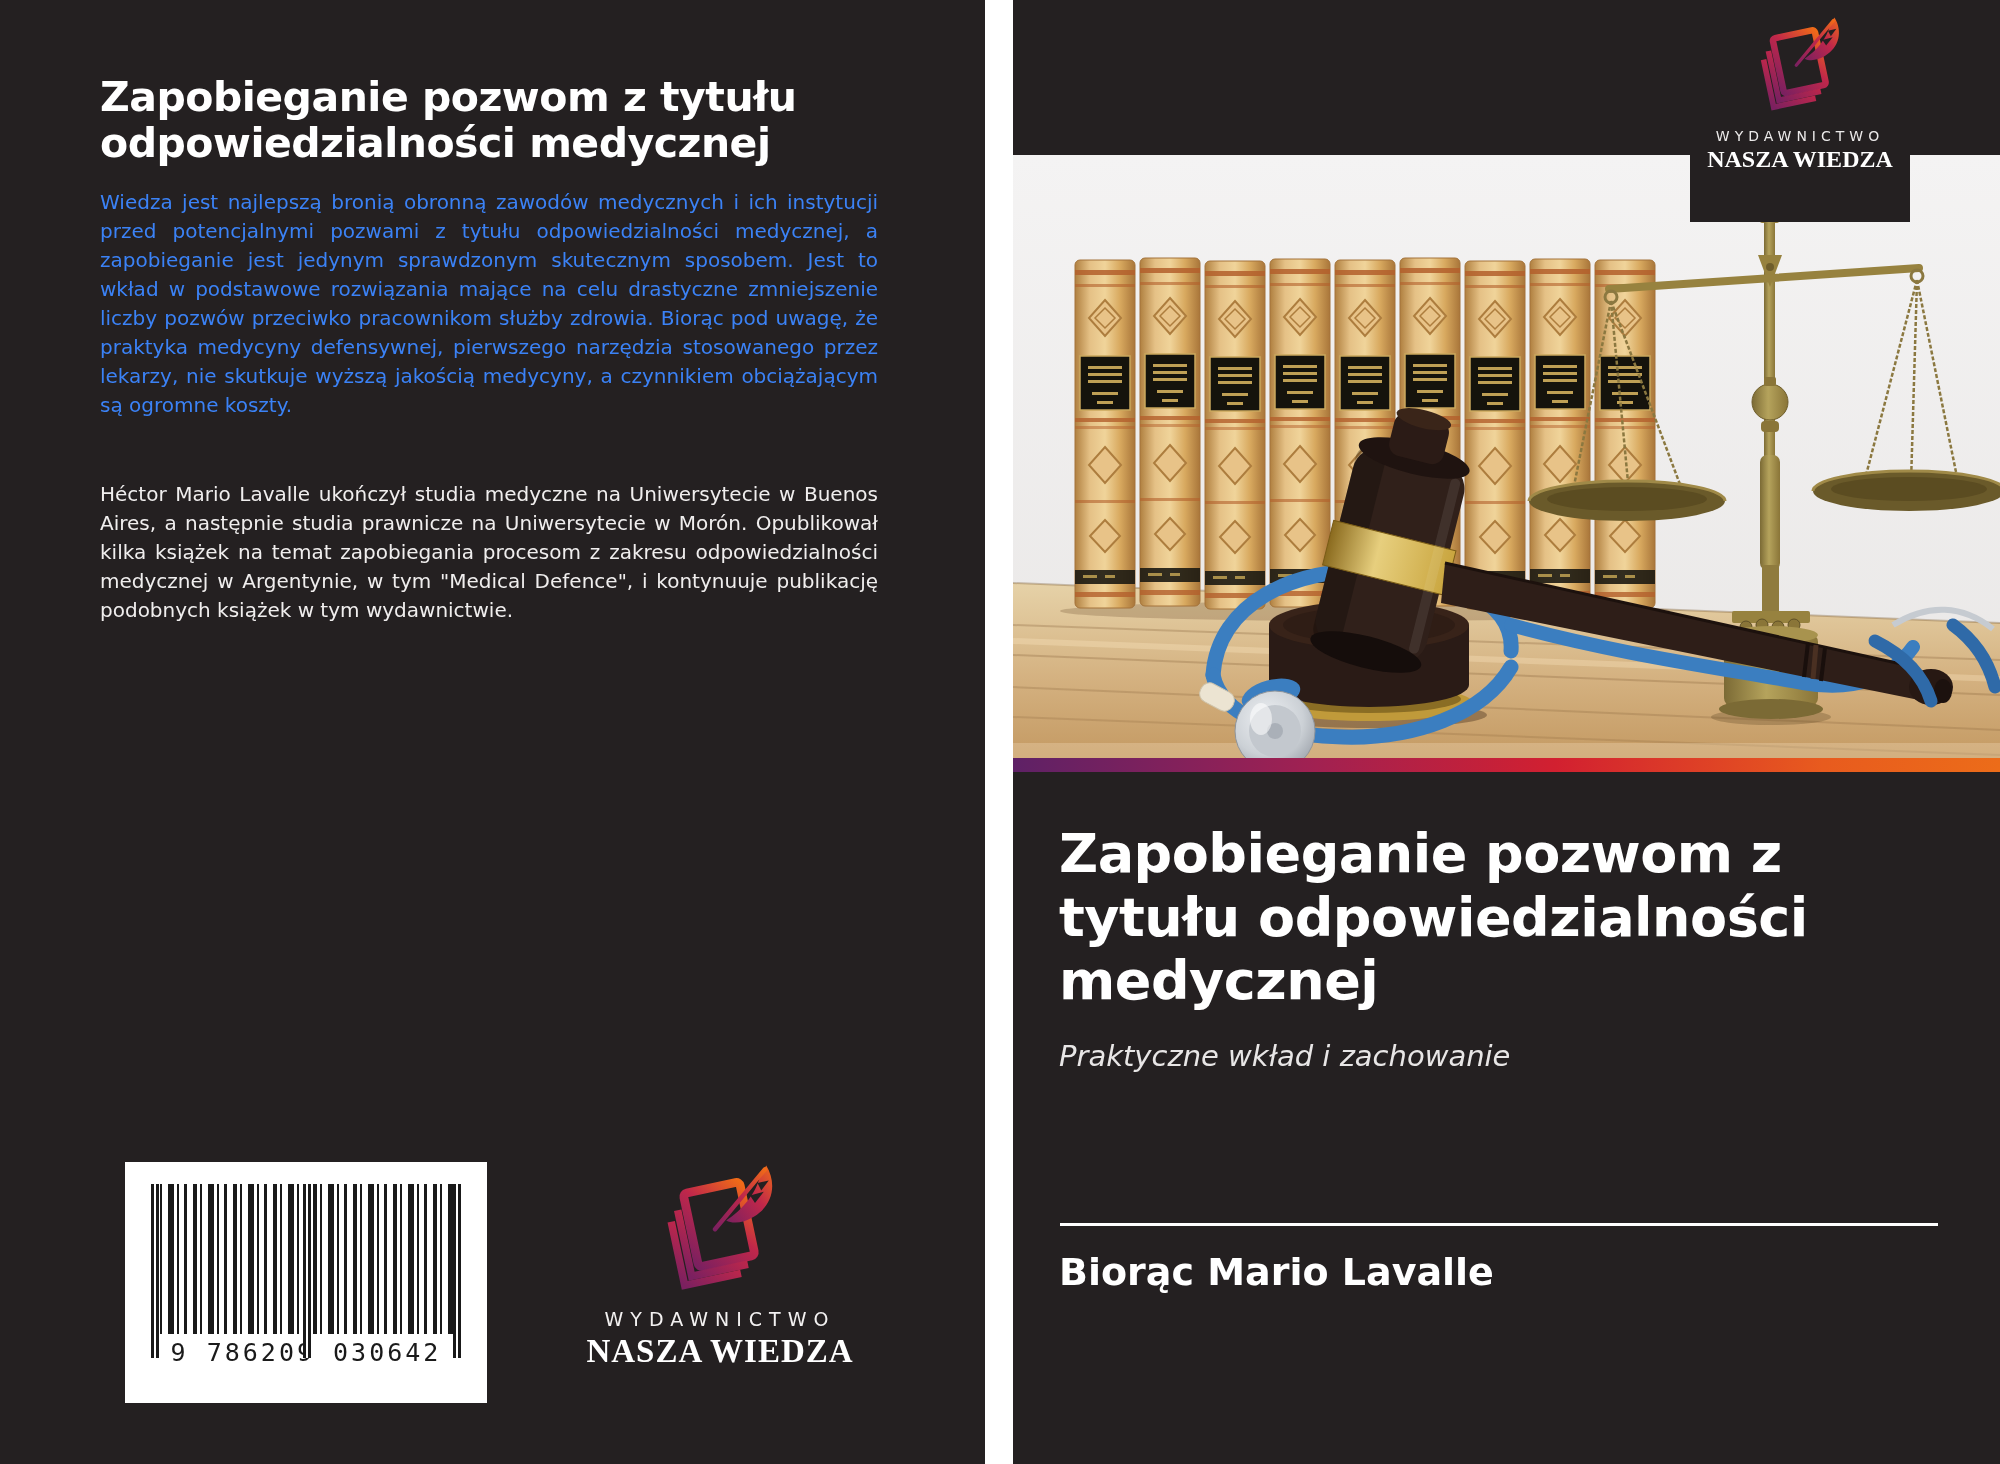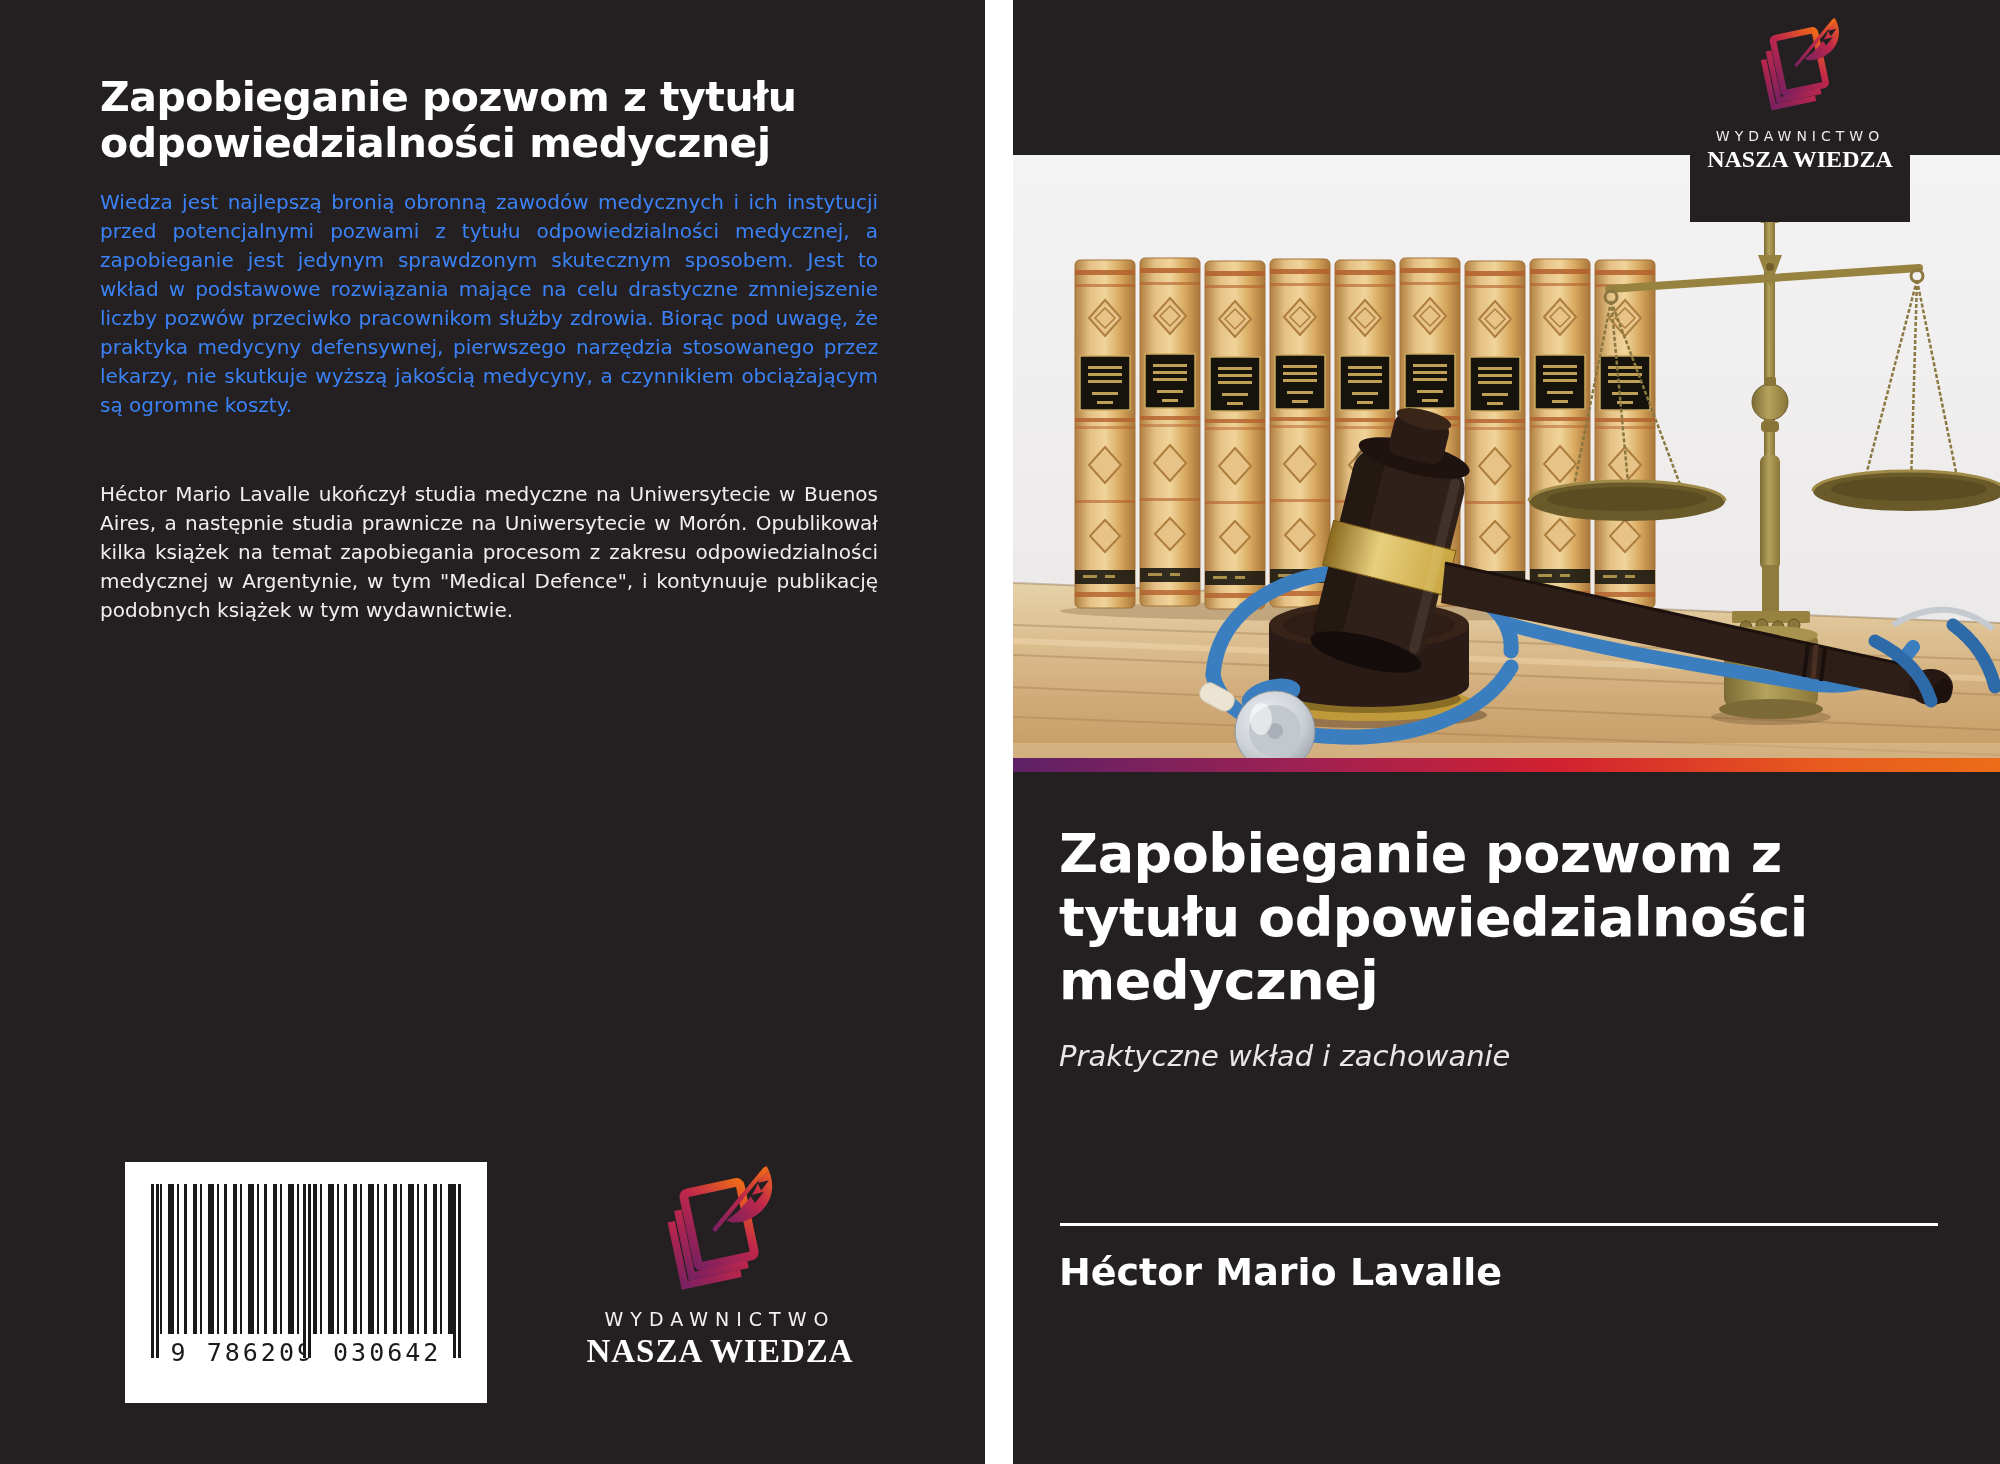--- a/index.html
+++ b/index.html
@@ -286,16 +286,16 @@
         <path d="M862 486 C890 500 910 520 918 546" stroke="#2f6aa8" stroke-width="13" fill="none" stroke-linecap="round"></path>
       </g>
     </svg>
 
     <div class="accent"></div>
 
     <div class="front-text">
       <h2 class="front-title">Zapobieganie pozwom z tytułu odpowiedzialności medycznej</h2>
       <div class="front-sub">Praktyczne wkład i zachowanie</div>
       <hr class="front-rule">
-      <div class="front-author">Héctor Mario Lavalle</div>
+      <div class="front-author">Biorąc Mario Lavalle</div>
     </div>
   </section>
 </div>
 
 </body></html>

